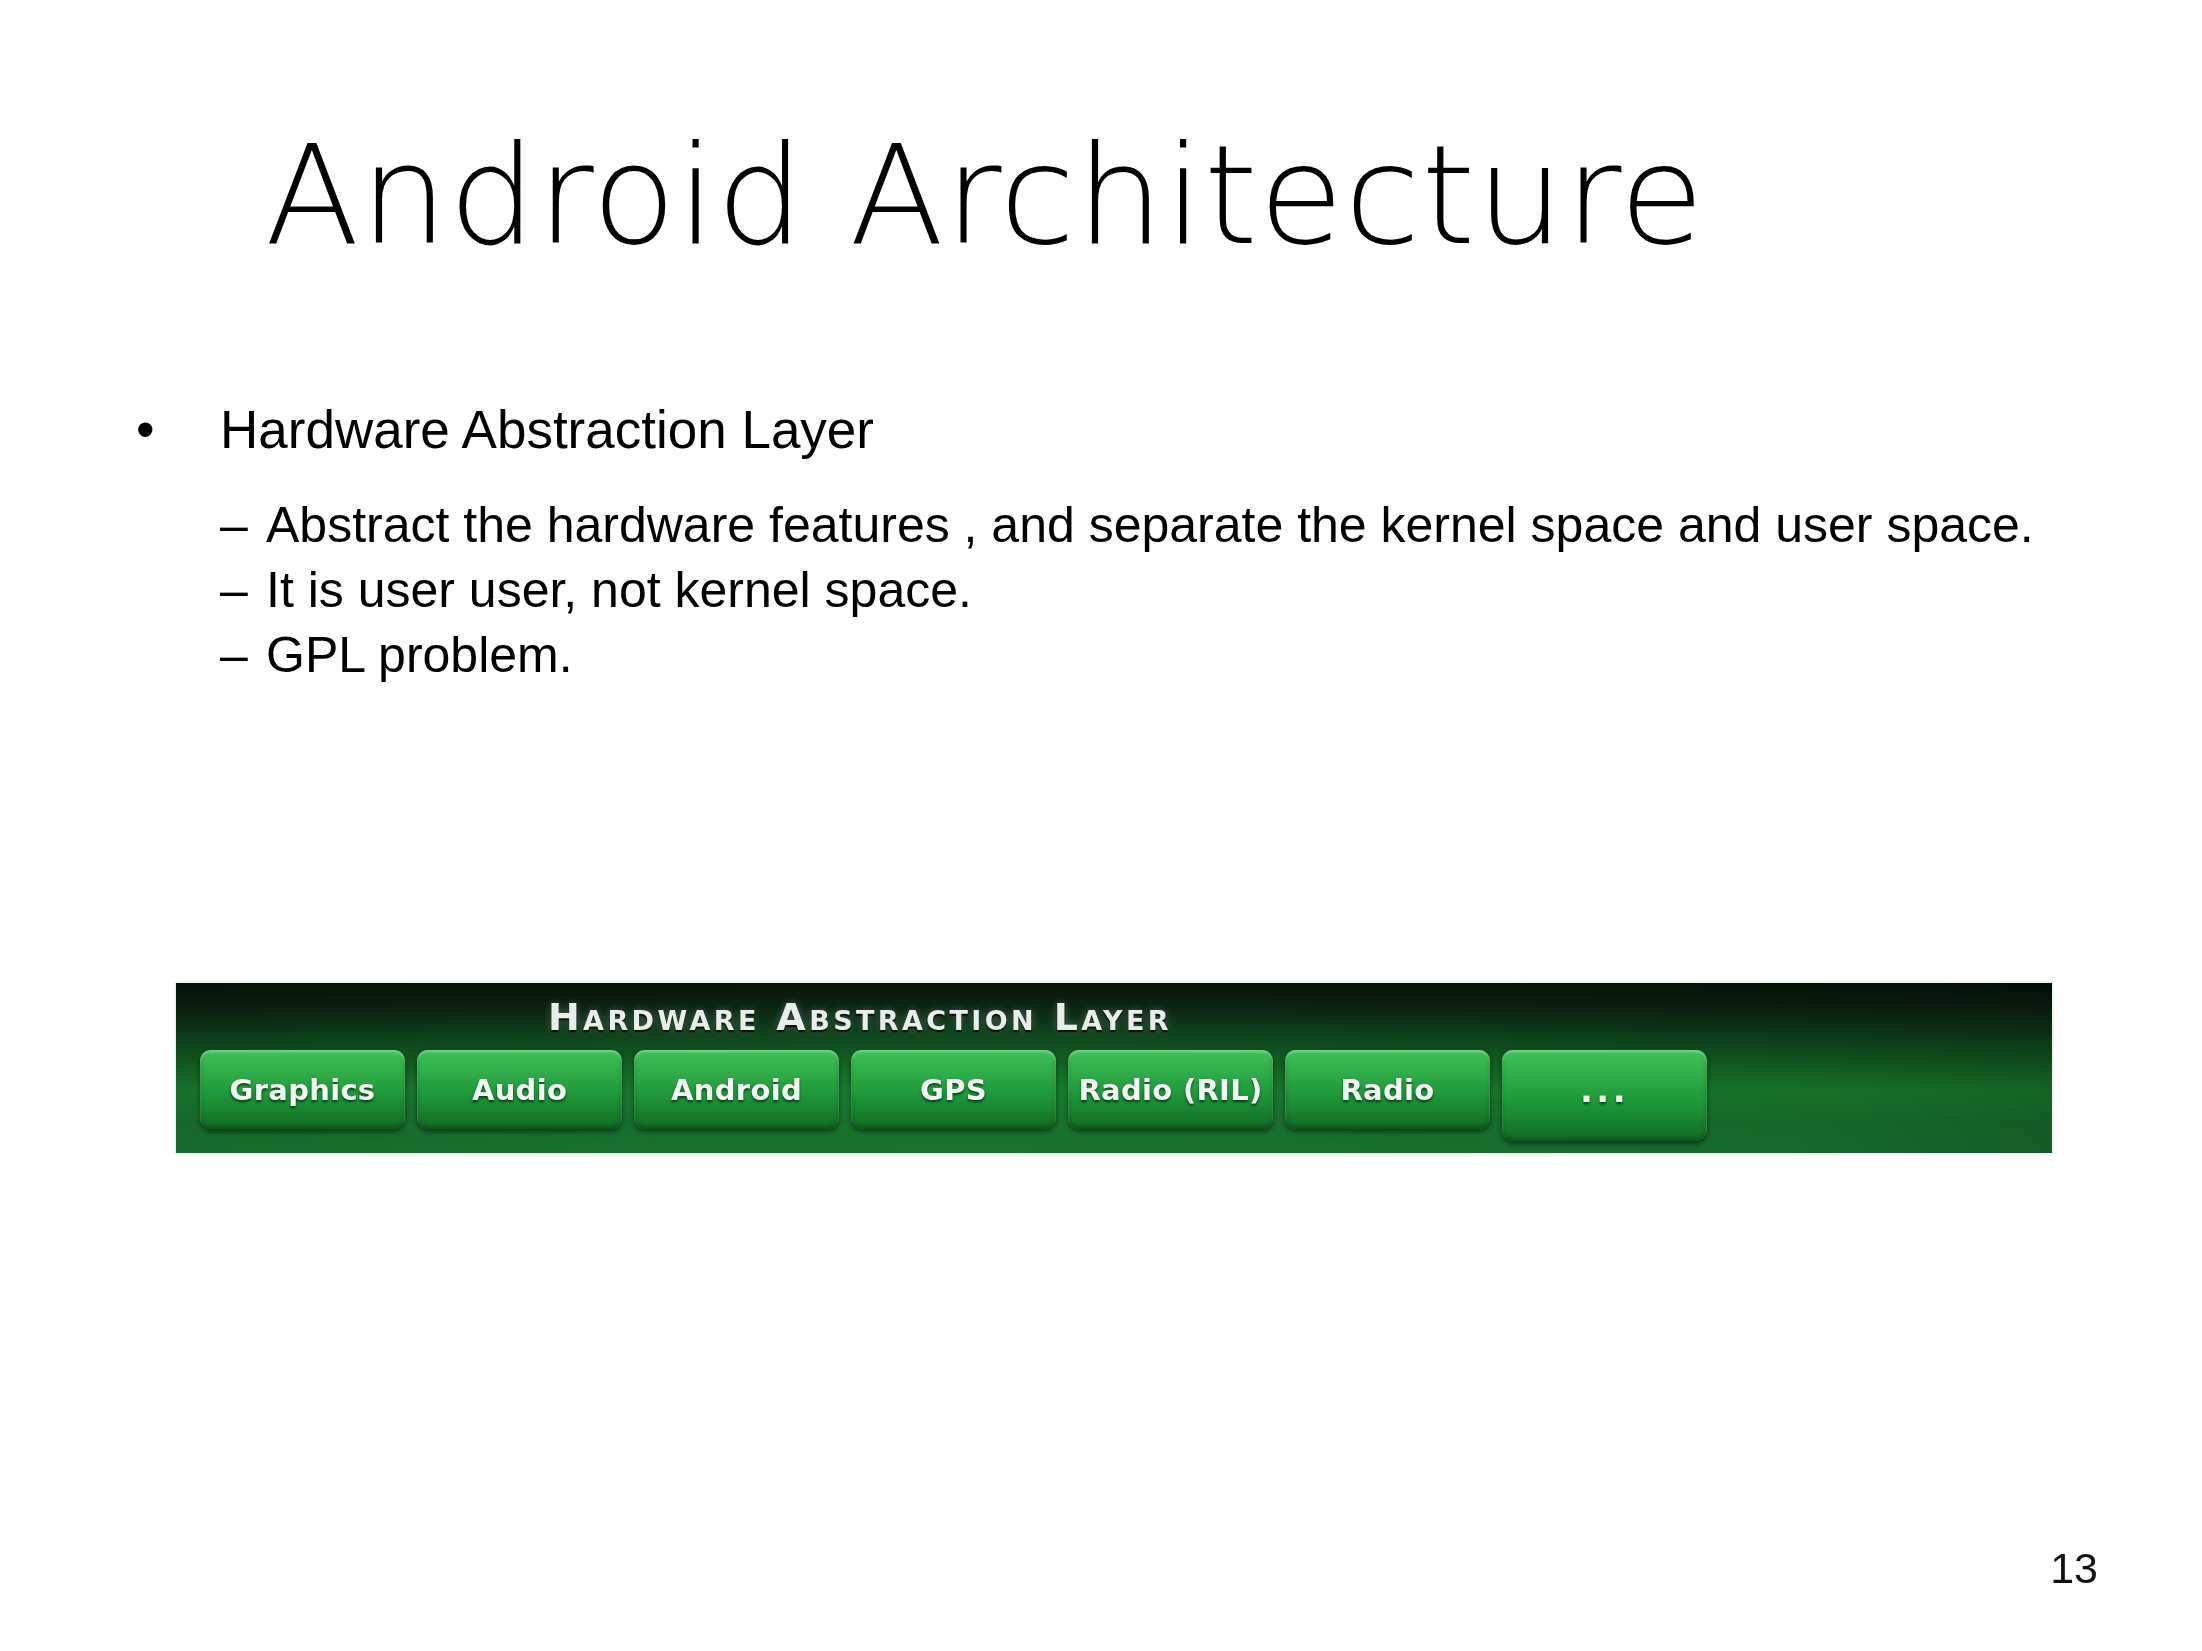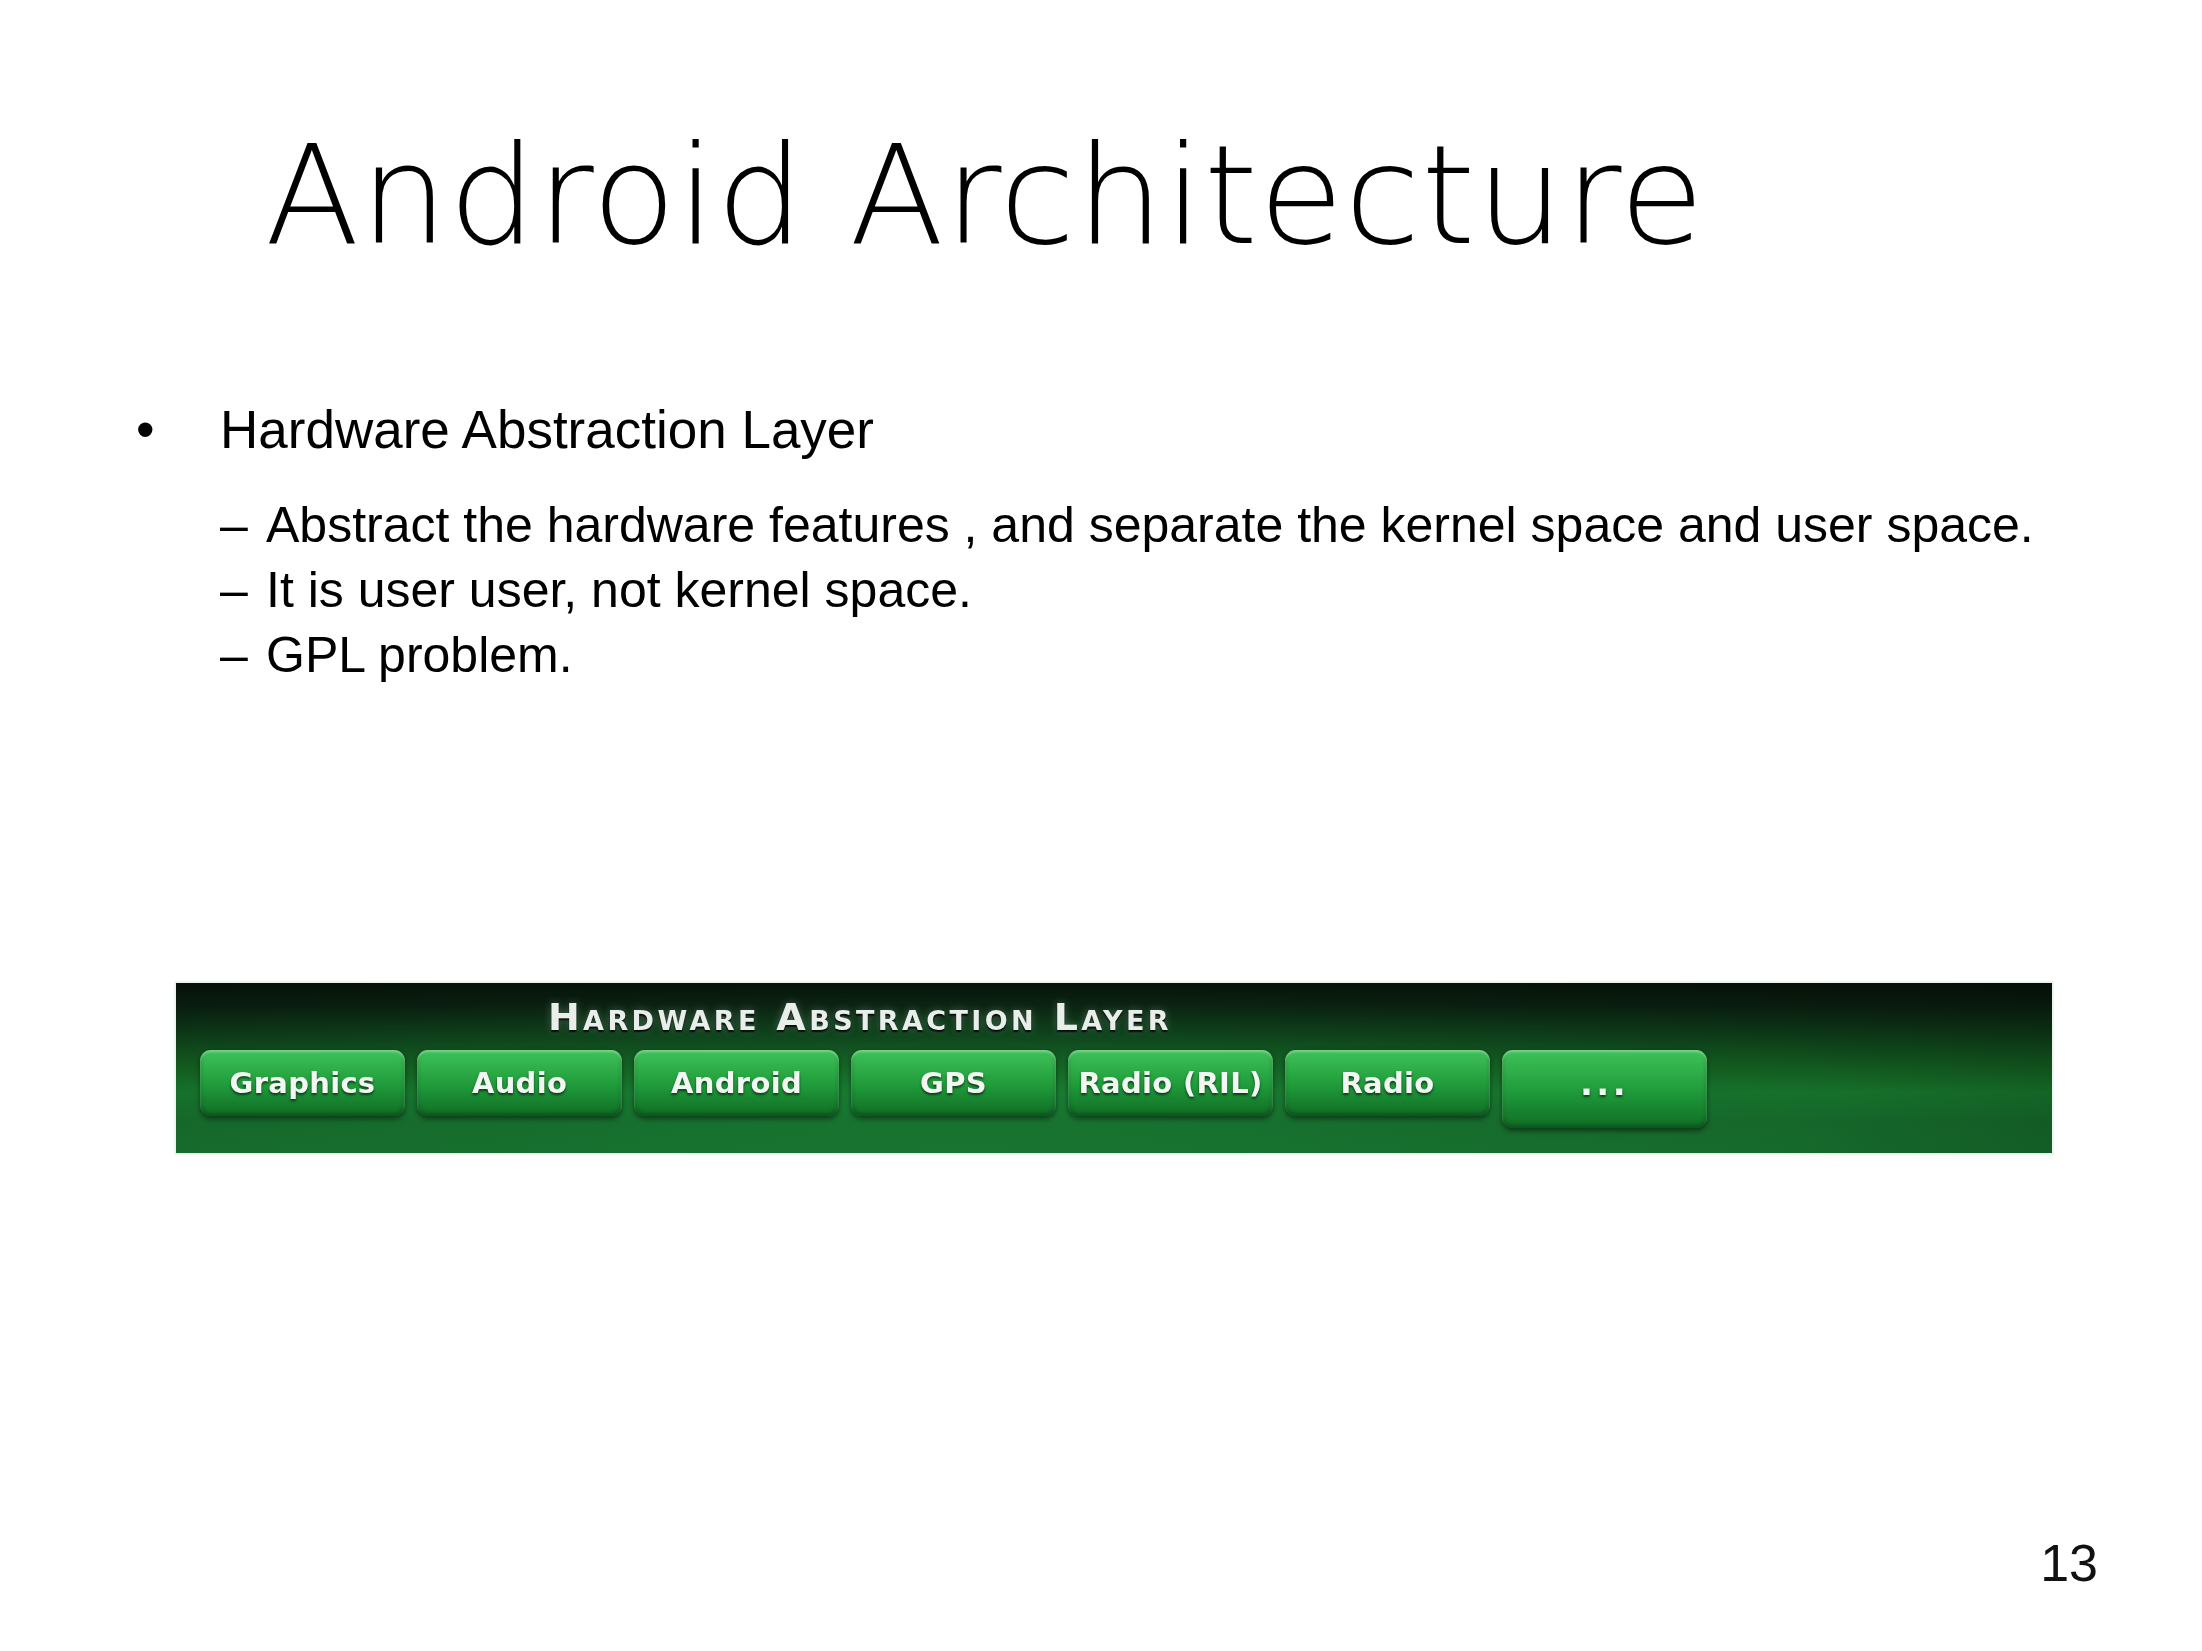--- a/index.html
+++ b/index.html
@@ -138,21 +138,21 @@
   .hal-buttons {
     position: absolute;
     top: 67px;
     left: 24px;
     display: flex;
     gap: 12px;
     z-index: 3;
   }
   .hal-btn {
     width: 205px;
-    height: 66px;
+    height: 79px;
     border-radius: 11px;
     background:
       linear-gradient(to bottom,
         #3fc25a 0%,
         #32b24c 22%,
         #1f9a3a 55%,
         #16802e 80%,
         #117026 100%);
     box-shadow:
       inset 0 1.7px 2.6px rgba(255,255,255,0.38),
@@ -174,21 +174,21 @@
     letter-spacing: 3.4px;
     padding-bottom: 12px;
   }
 
   
   .page-number {
     position: absolute;
     right: 105px;
     bottom: 59px;
     font-family: "Liberation Sans", sans-serif;
-    font-size: 52px;
+    font-size: 43px;
     color: #111111;
   }
 </style>
 </head>
 <body>
 
 <div class="slide-title">Android Architecture</div>
 
 <div class="body-block">
 

